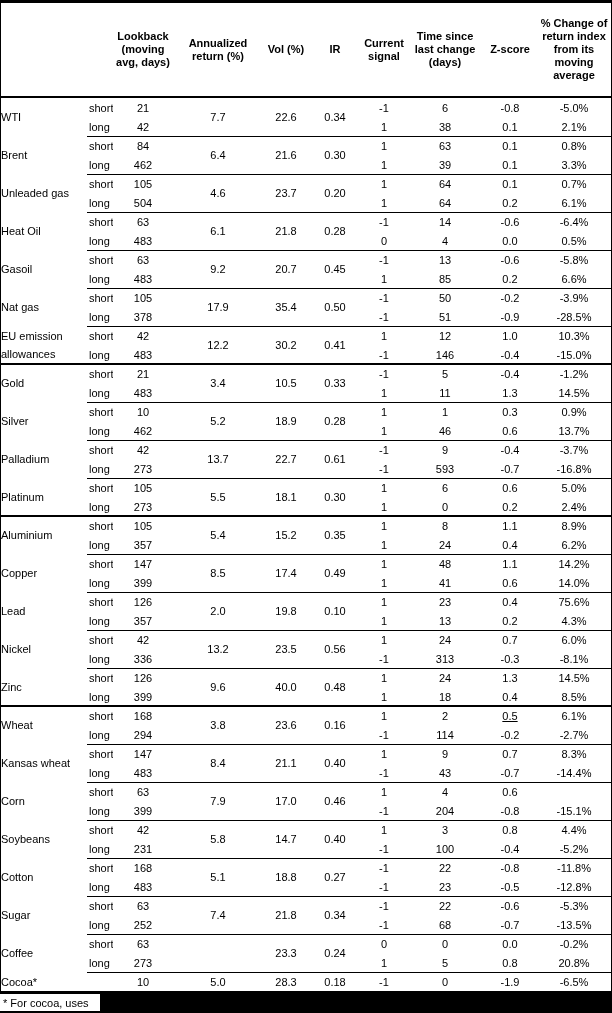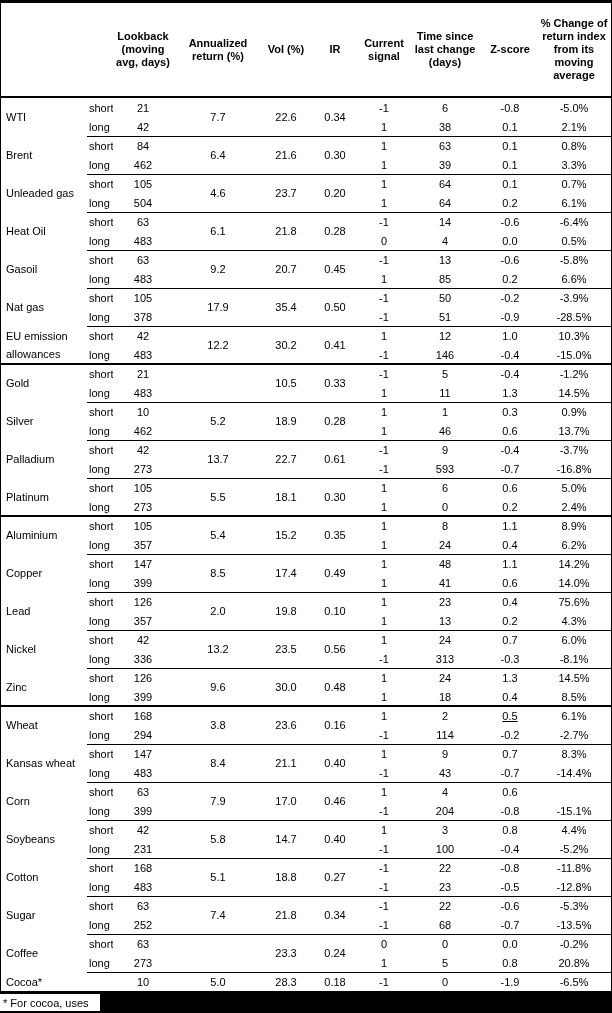--- a/index.html
+++ b/index.html
@@ -58,21 +58,20 @@
   .cell {
     font-size: 11px;
     color: #000;
     display: flex;
     align-items: center;
     justify-content: center;
     overflow: hidden;
   }
   .cell.name {
     justify-content: flex-start;
-    padding-left: 5px;
     text-align: left;
     line-height: 18px;
   }
   .cell.leg {
     justify-content: flex-start;
     padding-left: 2px;
   }
   #bottom-line { height: 3px; background: #000; width: 612px; }
   #footer-bar {
     position: relative;
@@ -245,20 +244,21 @@
             <div class="cell num" style="grid-area: 2 / 3 / span 1;">483</div>
             <div class="cell num" style="grid-area: 2 / 7 / span 1;">-1</div>
             <div class="cell num" style="grid-area: 2 / 8 / span 1;">146</div>
             <div class="cell num" style="grid-area: 2 / 9 / span 1;">-0.4</div>
             <div class="cell num" style="grid-area: 2 / 10 / span 1;">-15.0%</div>
           </div>
         </div>
         <div class="section sep-thick">
           <div class="group grid-cols">
             <div class="cell name" style="grid-area: 1 / 1 / span 2;">Gold</div>
+            <div class="cell num" style="grid-area: 1 / 4 / span 2;">3.4</div>
             <div class="cell num" style="grid-area: 1 / 5 / span 2;">10.5</div>
             <div class="cell num" style="grid-area: 1 / 6 / span 2;">0.33</div>
             <div class="cell leg" style="grid-area: 1 / 2 / span 1;">short</div>
             <div class="cell num" style="grid-area: 1 / 3 / span 1;">21</div>
             <div class="cell num" style="grid-area: 1 / 7 / span 1;">-1</div>
             <div class="cell num" style="grid-area: 1 / 8 / span 1;">5</div>
             <div class="cell num" style="grid-area: 1 / 9 / span 1;">-0.4</div>
             <div class="cell num" style="grid-area: 1 / 10 / span 1;">-1.2%</div>
             <div class="cell leg" style="grid-area: 2 / 2 / span 1;">long</div>
             <div class="cell num" style="grid-area: 2 / 3 / span 1;">483</div>
@@ -391,21 +391,21 @@
             <div class="cell leg" style="grid-area: 2 / 2 / span 1;">long</div>
             <div class="cell num" style="grid-area: 2 / 3 / span 1;">336</div>
             <div class="cell num" style="grid-area: 2 / 7 / span 1;">-1</div>
             <div class="cell num" style="grid-area: 2 / 8 / span 1;">313</div>
             <div class="cell num" style="grid-area: 2 / 9 / span 1;">-0.3</div>
             <div class="cell num" style="grid-area: 2 / 10 / span 1;">-8.1%</div>
           </div>
           <div class="group grid-cols sep-thin">
             <div class="cell name" style="grid-area: 1 / 1 / span 2;">Zinc</div>
             <div class="cell num" style="grid-area: 1 / 4 / span 2;">9.6</div>
-            <div class="cell num" style="grid-area: 1 / 5 / span 2;">30.0</div>
+            <div class="cell num" style="grid-area: 1 / 5 / span 2;">40.0</div>
             <div class="cell num" style="grid-area: 1 / 6 / span 2;">0.48</div>
             <div class="cell leg" style="grid-area: 1 / 2 / span 1;">short</div>
             <div class="cell num" style="grid-area: 1 / 3 / span 1;">126</div>
             <div class="cell num" style="grid-area: 1 / 7 / span 1;">1</div>
             <div class="cell num" style="grid-area: 1 / 8 / span 1;">24</div>
             <div class="cell num" style="grid-area: 1 / 9 / span 1;">1.3</div>
             <div class="cell num" style="grid-area: 1 / 10 / span 1;">14.5%</div>
             <div class="cell leg" style="grid-area: 2 / 2 / span 1;">long</div>
             <div class="cell num" style="grid-area: 2 / 3 / span 1;">399</div>
             <div class="cell num" style="grid-area: 2 / 7 / span 1;">1</div>

